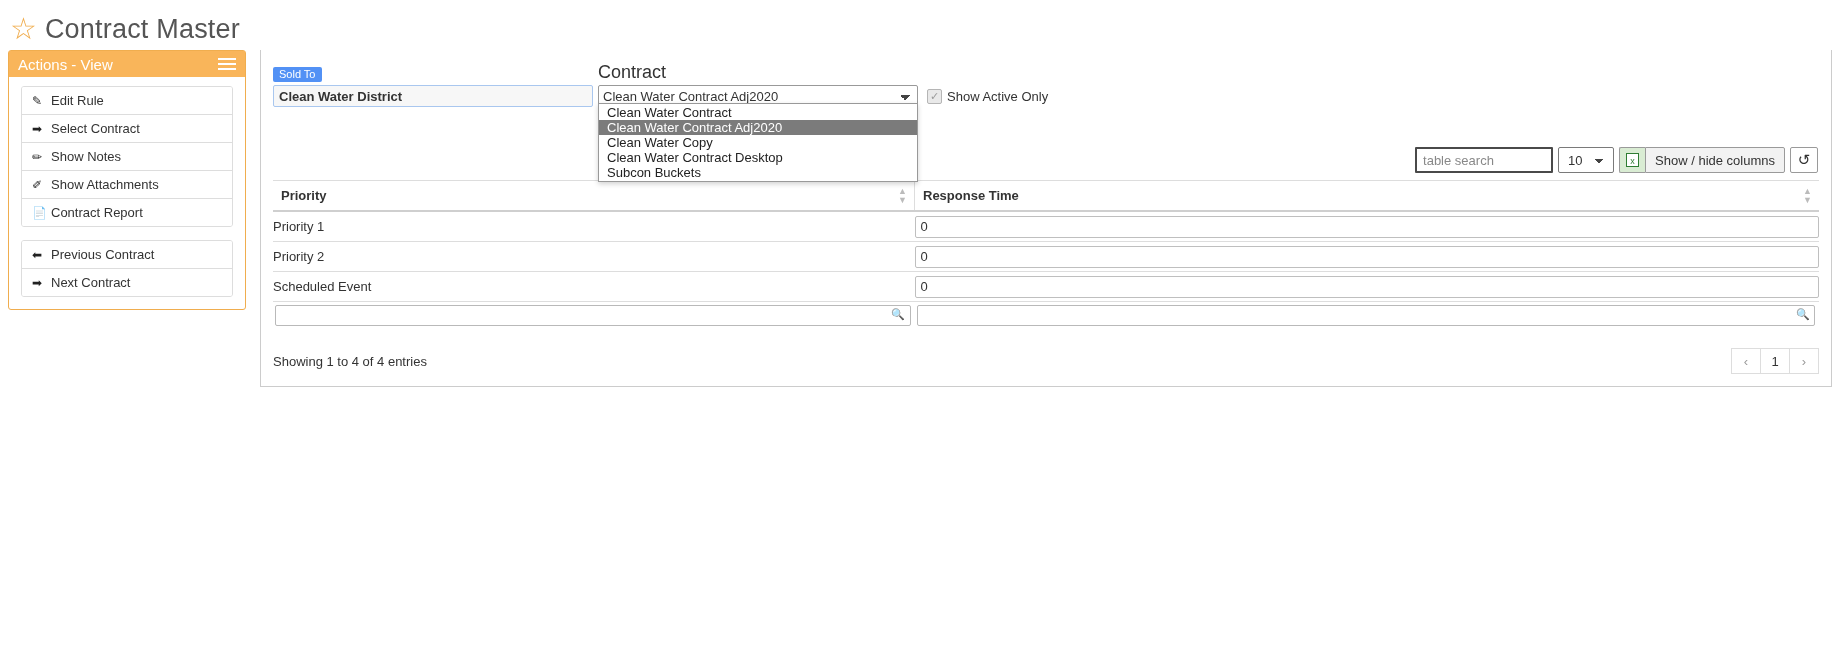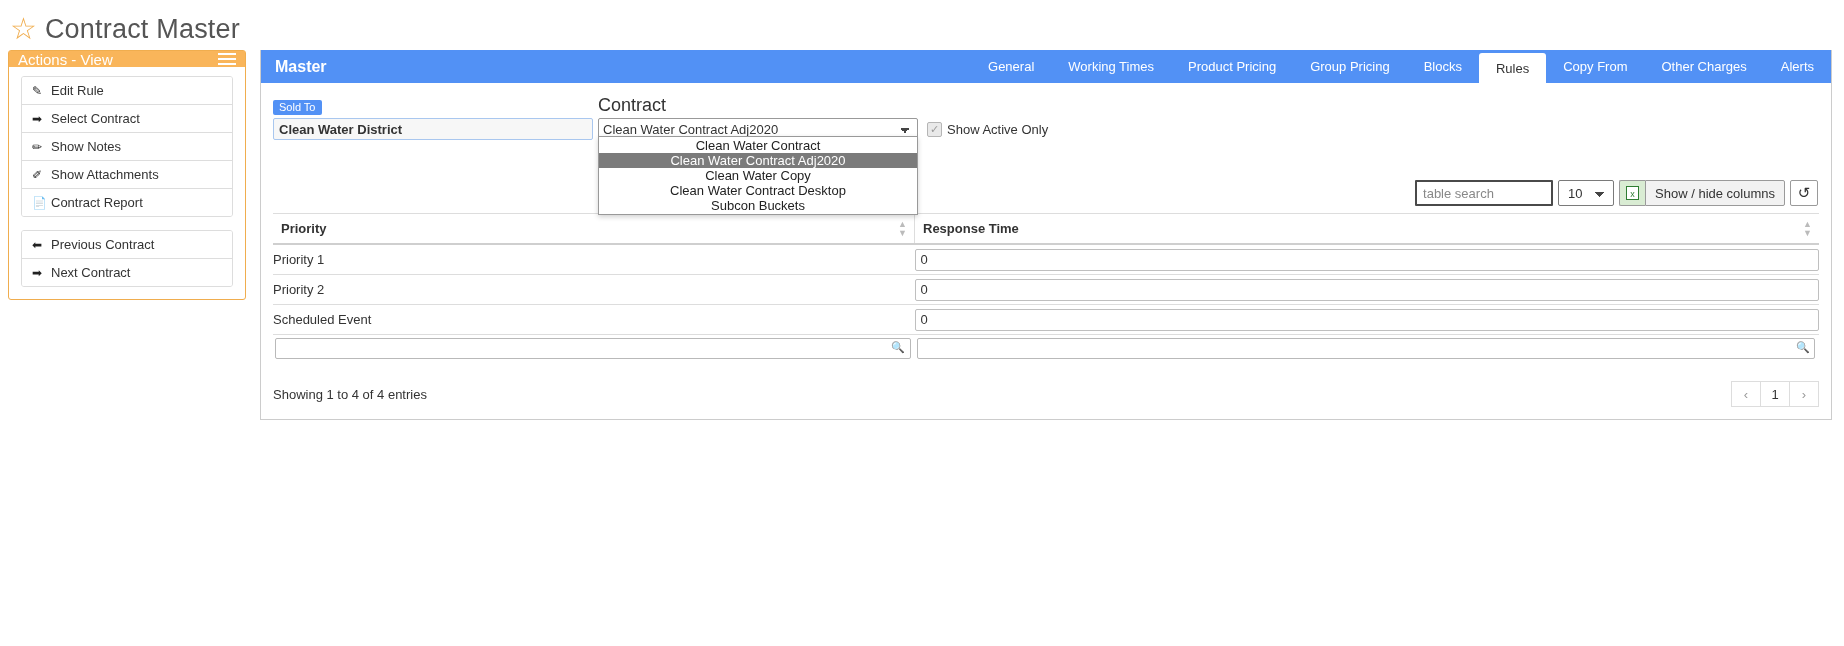--- a/index.html
+++ b/index.html
@@ -34,21 +34,21 @@
   .sidebar{
     width:236px;
     border:1px solid #f0ad4e;
     border-radius:3px;
     background:#fff;
     margin-top:4px;
   }
   .sidebar-header{
     background:#f9b55a;
     color:#fff;
-    height:16px;
+    height:26px;
     display:flex;align-items:center;justify-content:space-between;
     padding:0 9px;
     font-size:15px;
   }
   .hamburger{
     display:flex;flex-direction:column;gap:3px;cursor:pointer;
   }
   .hamburger span{display:block;width:18px;height:2px;background:#fff;}
   .sidebar-body{padding:9px 12px 12px 12px;}
   .action-group{
@@ -143,21 +143,20 @@
     background-size:5px 5px,5px 5px;
     background-repeat:no-repeat;
   }
   .dropdown-list{
     position:absolute;
     left:0;top:41px;width:320px;
     background:#fff;border:1px solid #999;
     box-shadow:0 2px 5px rgba(0,0,0,.18);
     z-index:30;padding:1px 0;
     box-sizing:border-box;
-    text-align:center;
   }
   .dropdown-option{
     font-size:13px;color:#222;
     padding:0 8px;height:15px;line-height:15px;
     white-space:nowrap;cursor:pointer;
   }
   .dropdown-option.selected{background:#7b7b7b;color:#fff;}
 
   .field-active{
     display:flex;align-items:center;gap:5px;
@@ -329,34 +328,20 @@
           <span class="ico">➡</span>
           <span>Next Contract</span>
         </div>
       </div>
 
     </div>
   </div>
 
   <div class="main-panel">
 
-    <div class="panel-head">
-      <div class="panel-title">Master</div>
-      <div class="tabs">
-        <div class="tab">General</div>
-        <div class="tab">Working Times</div>
-        <div class="tab">Product Pricing</div>
-        <div class="tab">Group Pricing</div>
-        <div class="tab">Blocks</div>
-        <div class="tab active">Rules</div>
-        <div class="tab">Copy From</div>
-        <div class="tab">Other Charges</div>
-        <div class="tab">Alerts</div>
-      </div>
-    </div>
 
     <div class="panel-body">
 
       <div class="selector-row">
 
         <div class="field-soldto">
           <span class="badge-soldto">Sold To</span>
           <input class="input-soldto" type="text" value="Clean Water District" style="">
         </div>
 

